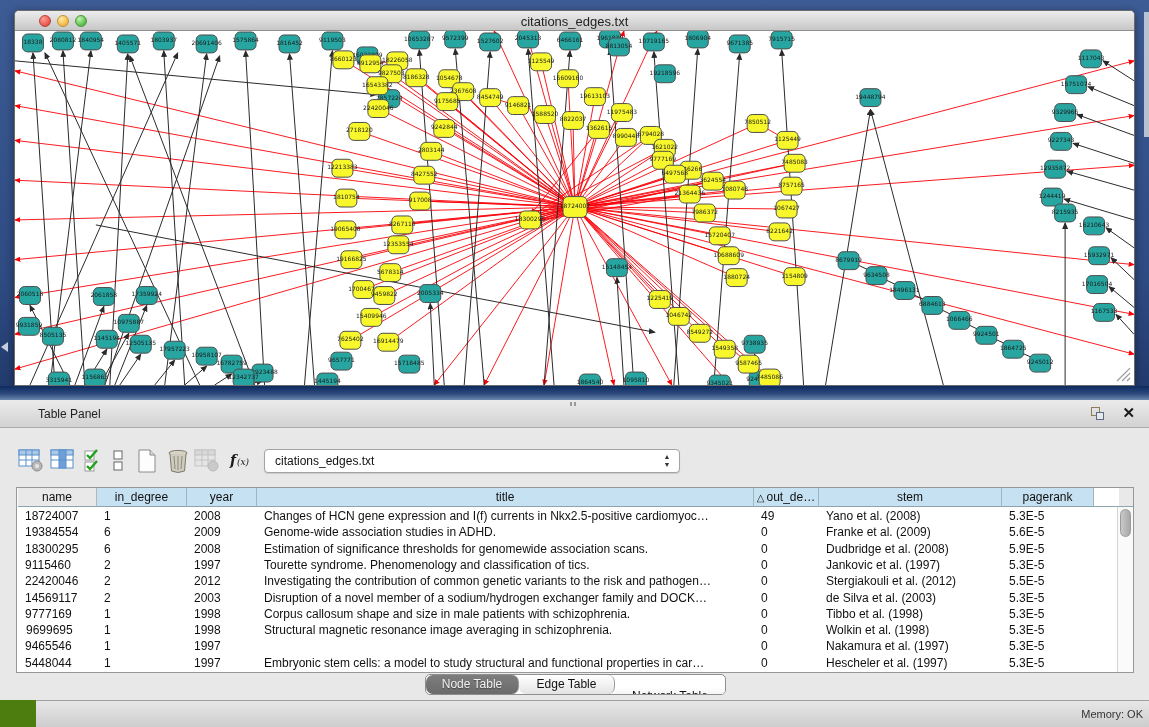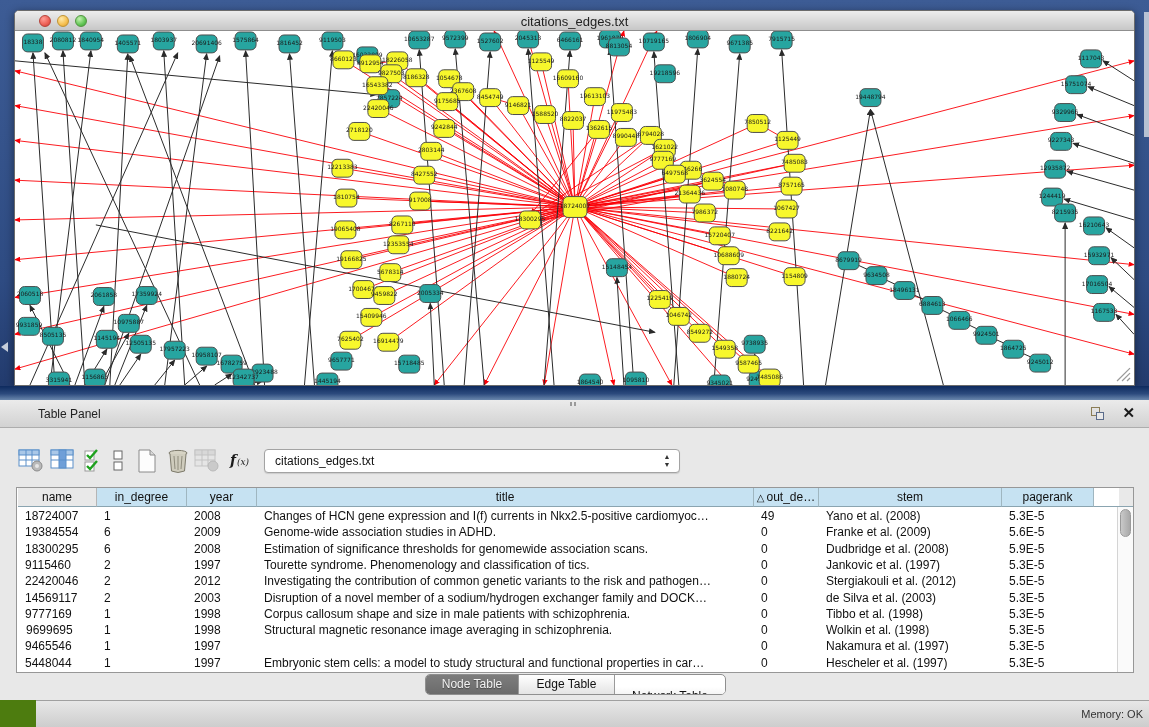--- a/index.html
+++ b/index.html
@@ -59,21 +59,21 @@
   .gcell { position:absolute; top:0; height:17px; font-size:12px; color:#111; line-height:16px;
            white-space:nowrap; overflow:hidden; padding-left:7px; }
   .vsb { position:absolute; right:0; top:19px; width:16px; height:165px; background:#fafafa; border-left:1px solid #d4d4d4; }
   .vsb-thumb { position:absolute; left:2px; top:2px; width:11px; height:28px; border-radius:6px;
            background:linear-gradient(90deg,#c9c9c9,#a8a8a8); border:1px solid #9a9a9a; }
   .corner { position:absolute; right:0; top:0; width:16px; height:19px; background:#e9e9e9; border-bottom:1px solid #8aa4b0; border-left:1px solid #b5b5b5;}
 
   .tabs { position:absolute; left:425px; top:674px; height:21px; display:flex;
           border:1px solid #8f8f8f; border-radius:5px; overflow:hidden; background:#fff; }
   .tab { height:19px; font-size:12px; line-height:19px; text-align:center; color:#111;
-         background:linear-gradient(180deg,#ffffff,#e4e4e4); border-right:1px solid #9a9a9a; cursor:pointer; }
+         background:linear-gradient(180deg,#ffffff,#e4e4e4); border-right:1px solid #9a9a9a; cursor:pointer;border-radius:7px; }
   .tab:last-child { border-right:none; }
   .tab.active { background:linear-gradient(180deg,#7d7d7d,#6b6b6b); color:#f2f2f2;
          text-shadow:0 1px 1px rgba(0,0,0,.4); }
 
   .statusbar { position:absolute; left:0; top:700px; width:1149px; height:27px;
          background:linear-gradient(180deg,#e7e7e7,#cdcdcd); border-top:1px solid #a0a0a0;margin-left:36px; }
   .mem-label { position:absolute; right:42px; top:7px; font-size:11px; color:#333; }
   .mem-dot { position:absolute; right:18px; top:6px; width:14px; height:14px; border-radius:50%;
          background:radial-gradient(circle at 35% 30%, #8ee67f, #3ec53e 60%, #2f9c2f); border:1px solid #6a9b66; }
 </style>

